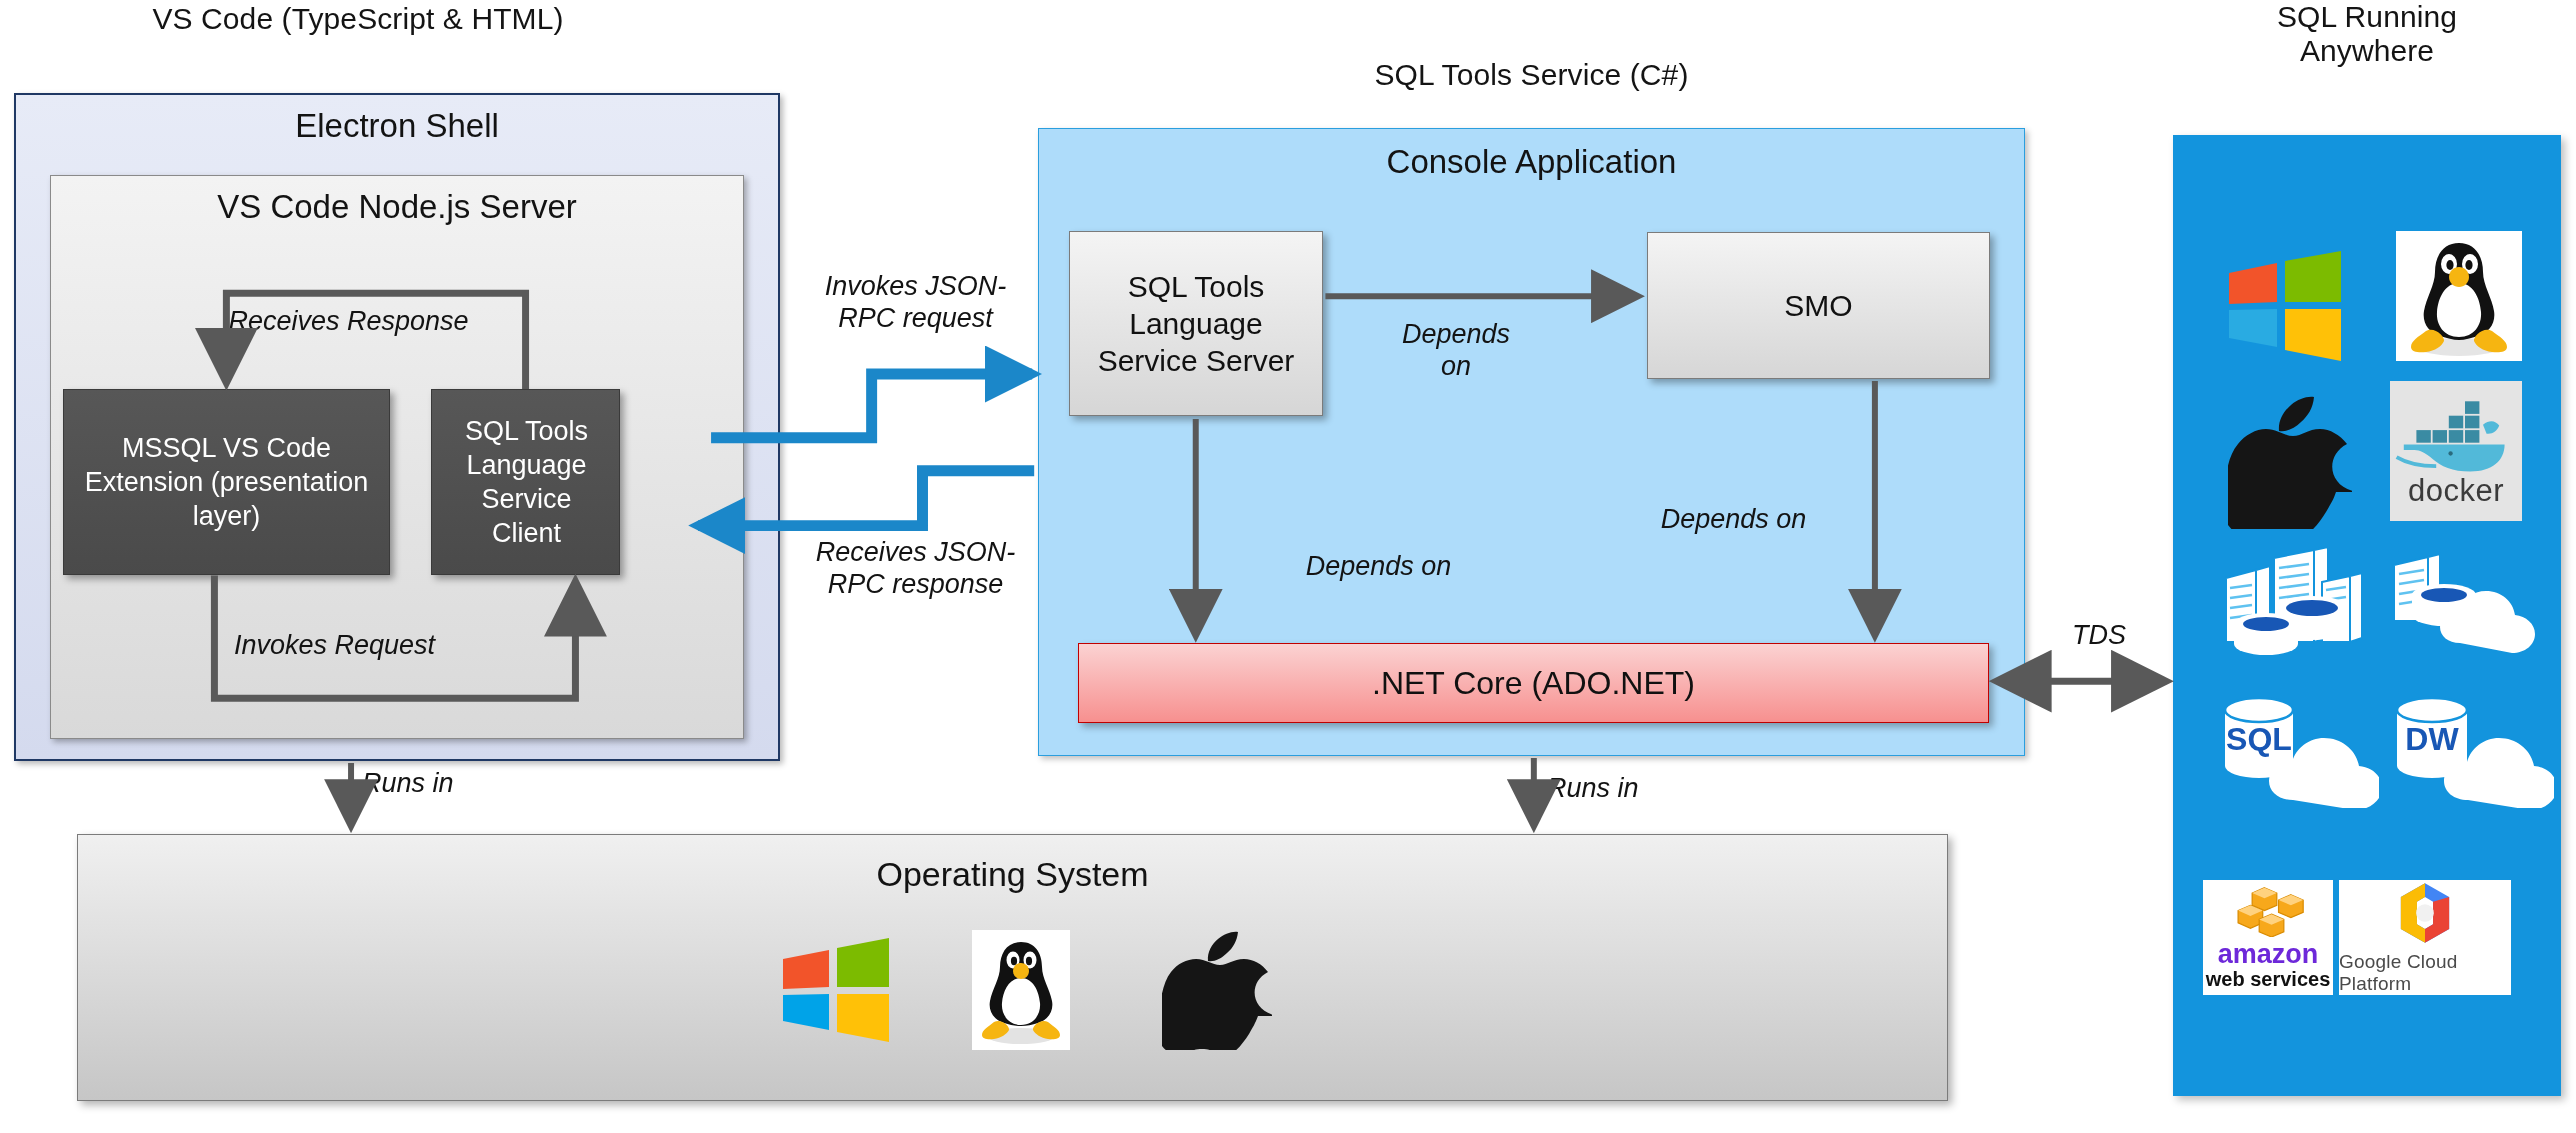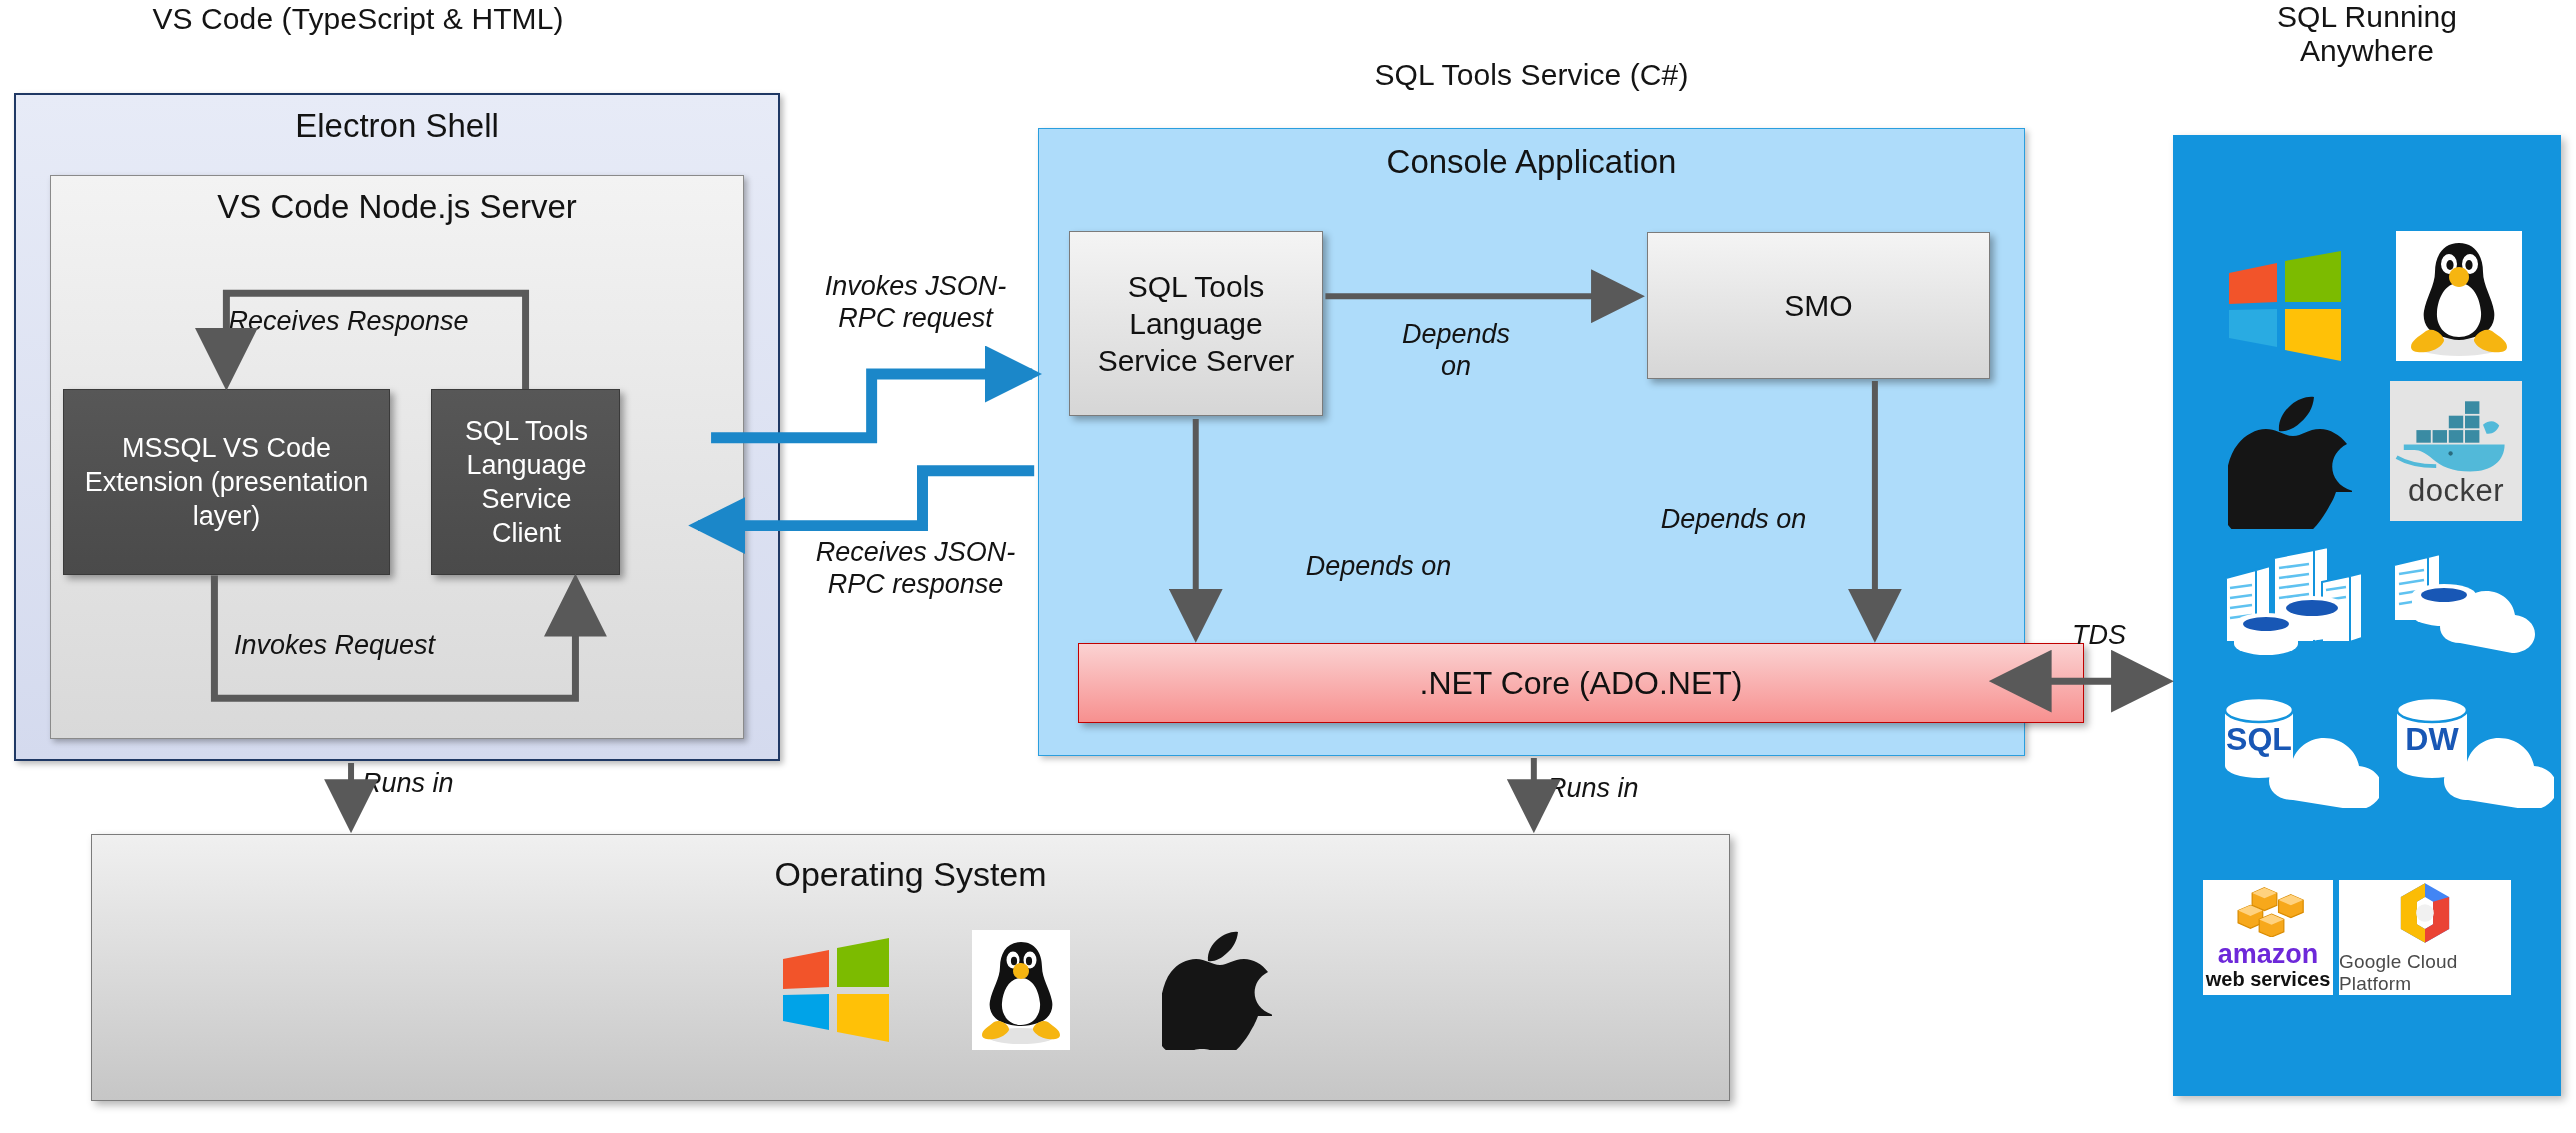--- a/index.html
+++ b/index.html
@@ -65,35 +65,34 @@
     background:linear-gradient(180deg,#f4f4f4 0%,#d6d6d6 100%);
     border:1px solid #7b7b7b;
     display:flex;align-items:center;justify-content:center;text-align:center;
     font-size:30px;line-height:1.24;color:#111;
     box-shadow:4px 4px 7px rgba(0,0,0,.32);
     padding:4px 8px;
   }
   .box-server{left:1069px;top:231px;width:254px;height:185px;}
   .box-smo{left:1647px;top:232px;width:343px;height:147px;}
   .box-netcore{
-    left:1078px;top:643px;width:1006px;height:80px;
+    left:1078px;top:643px;width:911px;height:80px;
     background:linear-gradient(180deg,#fbd2d2 0%,#f7908f 100%);
     border:1.5px solid #c00000;
     display:flex;align-items:center;justify-content:center;
     font-size:32px;color:#111;
     box-shadow:4px 4px 7px rgba(0,0,0,.3);
   }
 
   
   .osbox{
-    left:77px;top:834px;width:1639px;height:267px;
+    left:77px;top:834px;width:1871px;height:267px;
     background:linear-gradient(180deg,#f0f0f0 0%,#c6c6c6 100%);
     border:1px solid #7b7b7b;
     box-shadow:4px 4px 8px rgba(0,0,0,.3);
-    margin-left:14px;
   }
   .os-title{
     position:absolute;left:0;top:20px;width:100%;text-align:center;
     font-size:34px;color:#131313;
   }
 
   
   .sqlpanel{
     left:2173px;top:135px;width:388px;height:961px;
     background:#1394dd;box-shadow:4px 4px 8px rgba(0,0,0,.25);

